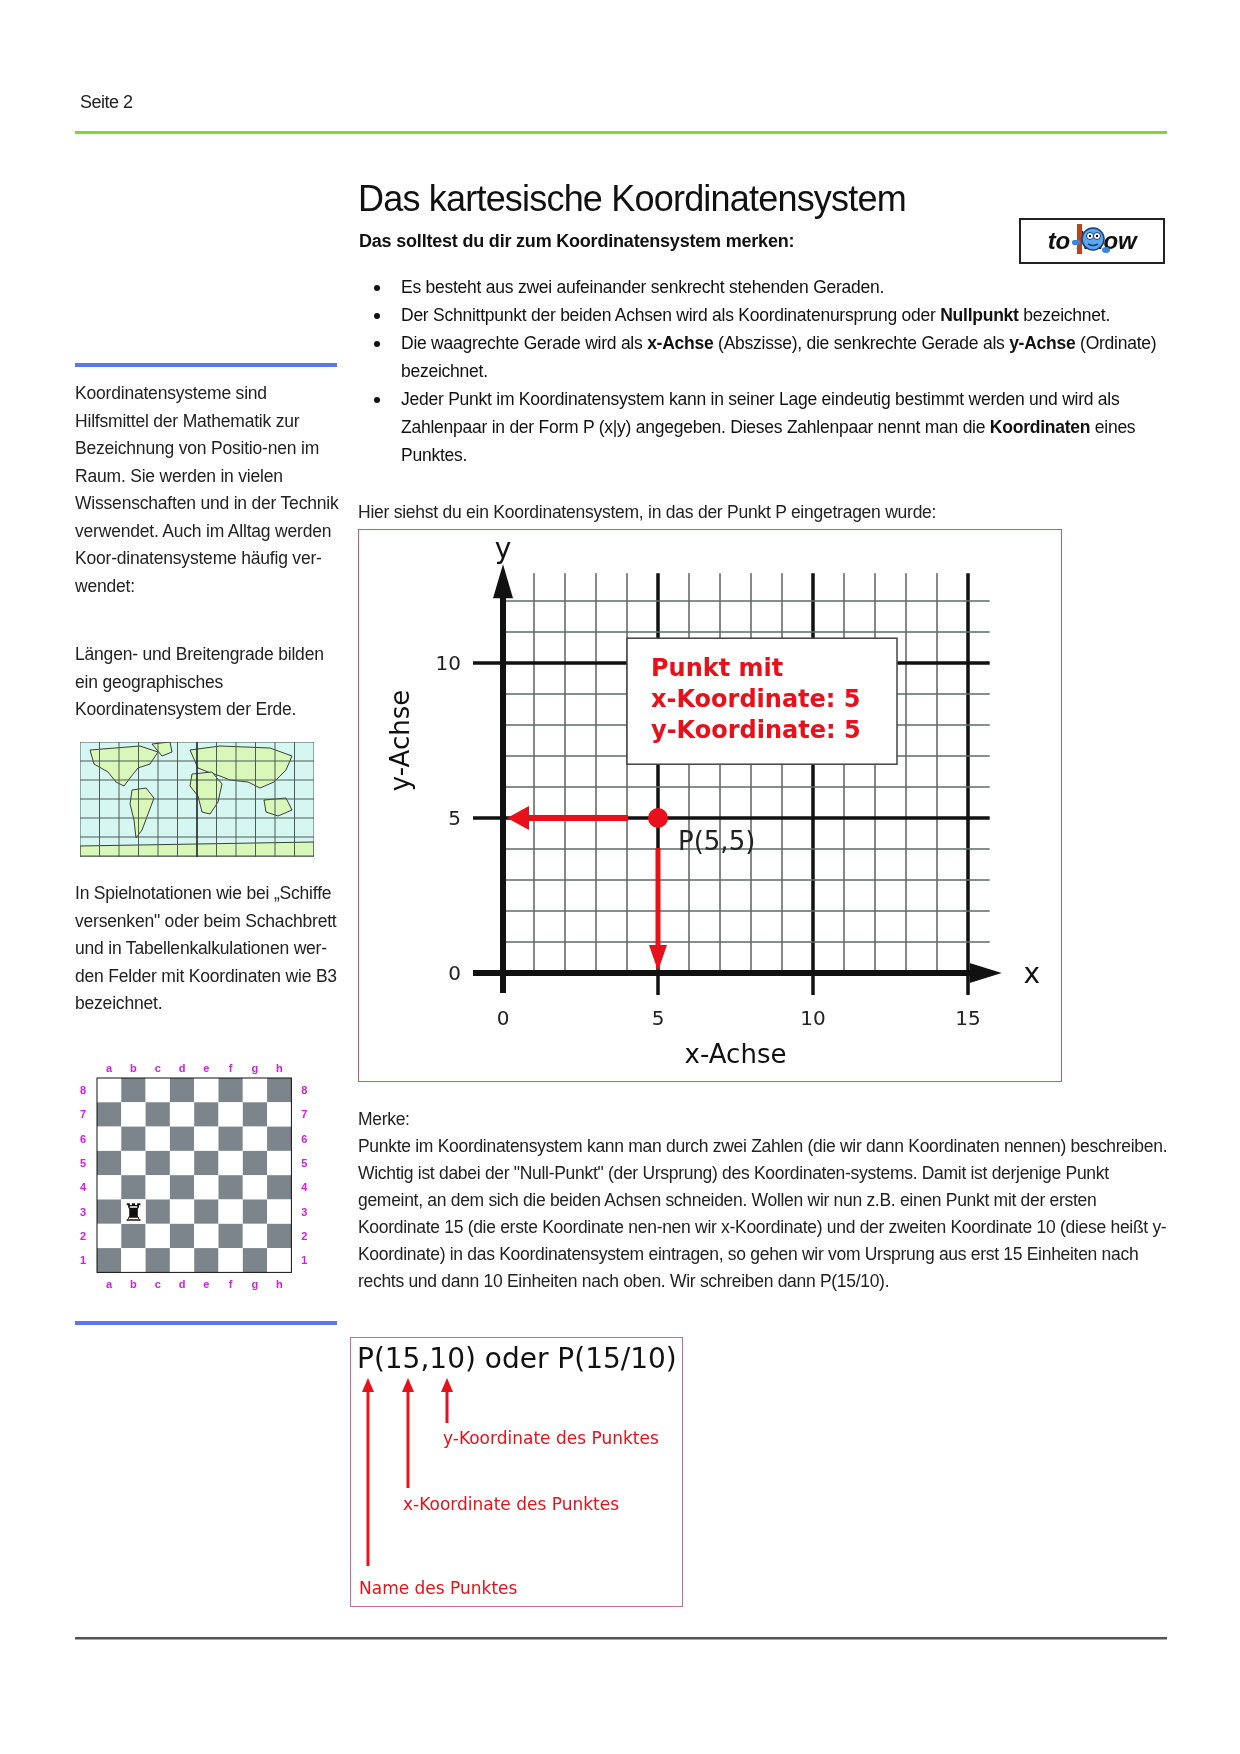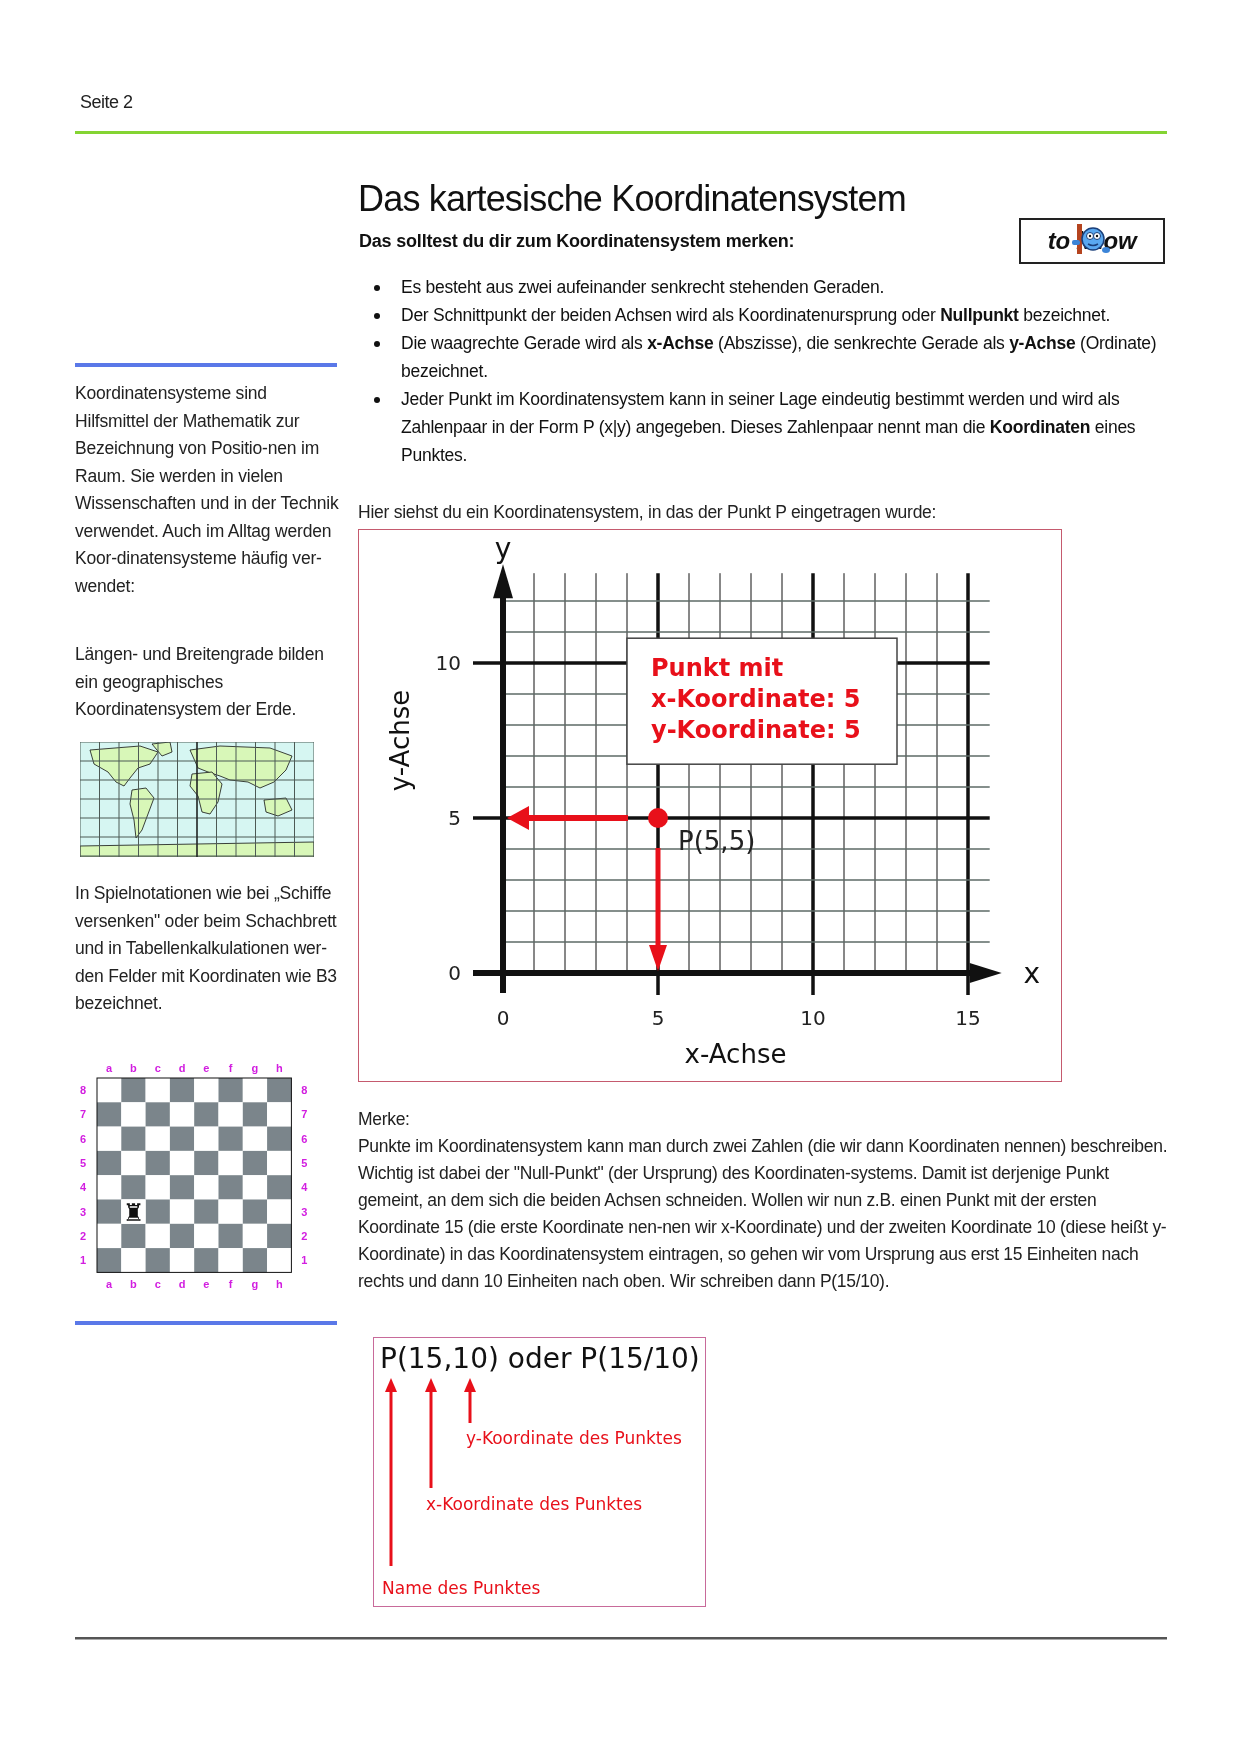--- a/index.html
+++ b/index.html
@@ -27,21 +27,21 @@
 
     .chart-box { left: 358px; top: 529px; width: 704px; height: 553px; border: 1px solid #c55a6e; box-sizing: border-box; background: #fff; }
 
     .sidebar-rule { left: 75px; width: 262px; height: 4px; background: #5a78e8; }
     .side-text { left: 75px; width: 270px; font-size: 17.5px; line-height: 27.5px; letter-spacing: -0.2px; color: #222; }
 
     .worldmap { left: 80px; top: 742px; width: 234px; height: 115px; }
     .chessboard { left: 75px; top: 1060px; width: 250px; height: 235px; }
 
     .merke { left: 358px; top: 1106px; width: 810px; font-size: 17.5px; line-height: 27px; letter-spacing: -0.3px; color: #222; }
-    .notation-box { left: 373px; top: 1337px; width: 333px; height: 270px; border: 1px solid #c86a9a; box-sizing: border-box; background: #fff; }
+    .notation-box { left: 350px; top: 1337px; width: 333px; height: 270px; border: 1px solid #c86a9a; box-sizing: border-box; background: #fff; }
   </style>
 </head>
 <body>
 
 <div class="abs page-header">Seite 2</div>
 <div class="abs header-rule"></div>
 
 <div class="abs title">Das kartesische Koordinatensystem</div>
 <div class="abs toknow">
   <span>to know</span>

